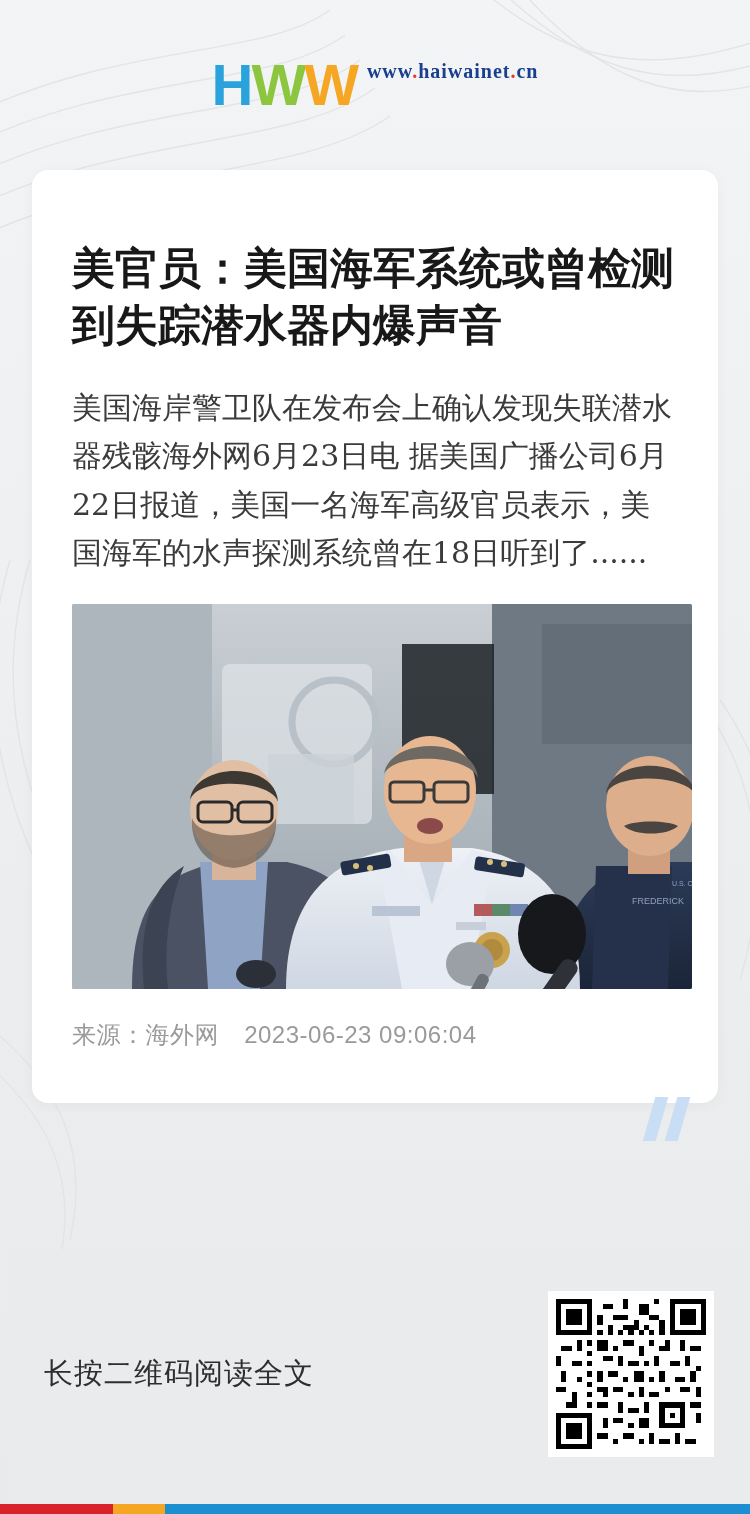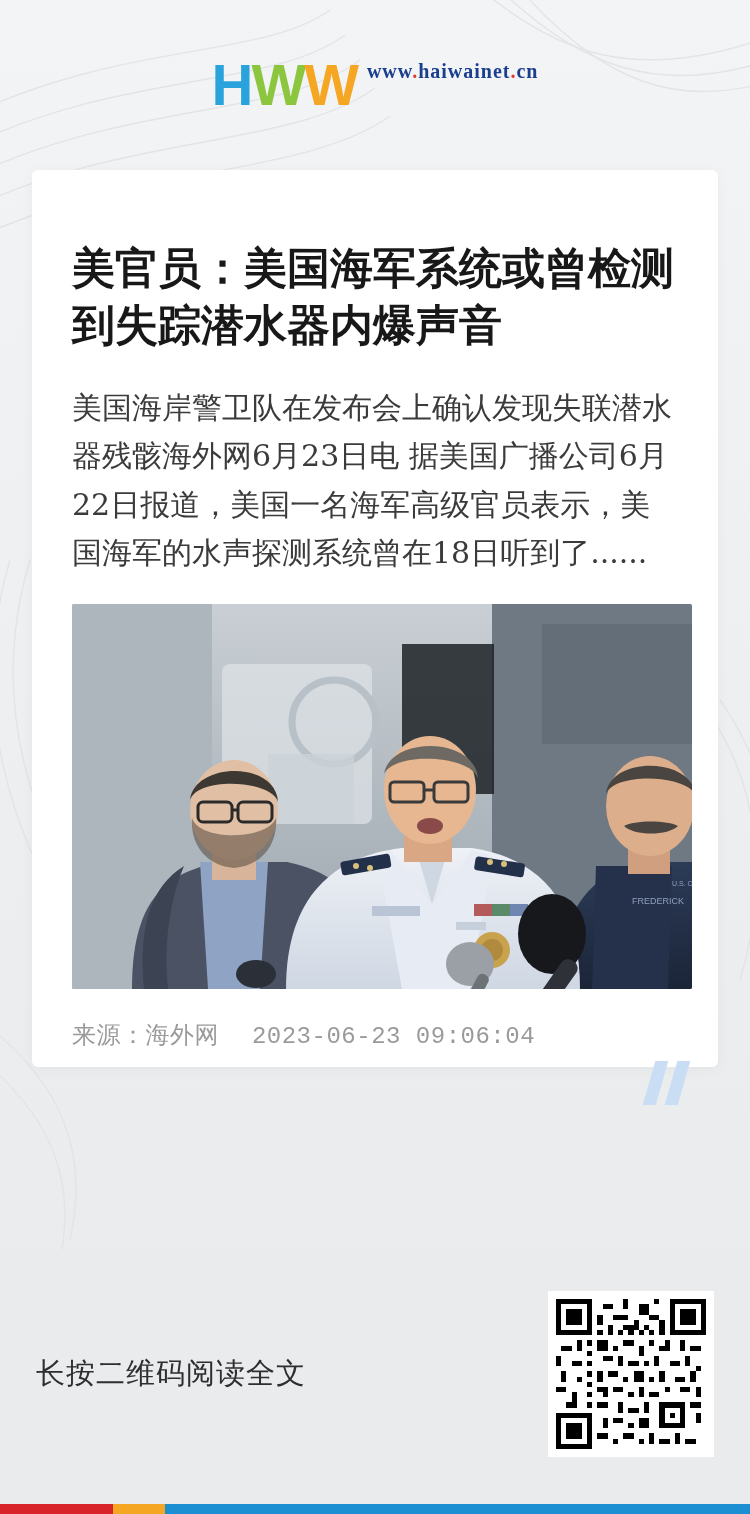--- a/index.html
+++ b/index.html
@@ -68,22 +68,22 @@
     letter-spacing: 1px;
     margin-top: 6px;
   }
   .logo-cn-url .dot { color: #e03a2f; }
 
   
   .card {
     position: relative;
     margin: 0 32px;
     background: #ffffff;
-    border-radius: 6px;
-    padding: 70px 40px 16px 40px;
+    border-radius: 16px;
+    padding: 70px 40px 52px 40px;
     box-shadow: 0 2px 14px rgba(0,0,0,0.04);
   }
 
   .title {
     font-family: "DejaVu Sans", sans-serif;
     font-weight: bold;
     font-size: 43px;
     line-height: 1.32;
     color: #181818;
     letter-spacing: 0px;
@@ -104,21 +104,21 @@
     height: 385px;
     border-radius: 2px;
     overflow: hidden;
     position: relative;
     background: #7dd3fc;
   }
   .photo svg { display: block; }
 
   .meta {
     margin-top: 30px;
-    font-family: Liberation Mono, monospace;
+    font-family: Liberation Sans, sans-serif;
     font-size: 24px;
     color: #9a9a9a;
     letter-spacing: 0.5px;
   }
   .meta .src { margin-right: 18px; }
 
   
   .quote-marks {
     position: absolute;
     right: 34px;
@@ -130,21 +130,21 @@
     display: block;
     width: 13px;
     height: 44px;
     background: #c9def5;
     transform: skewX(-16deg);
   }
 
   
   .footer {
     position: absolute;
-    left: 0; right: 0;
+    left: 8px; right: 0;
     bottom: 0;
     height: 264px;
     background: #e9ebed;
     display: flex;
     align-items: center;
     padding: 0 36px 16px 36px;
   }
   .footer-text { flex: 1; }
   .footer-title {
     font-family: "DejaVu Sans", sans-serif;

